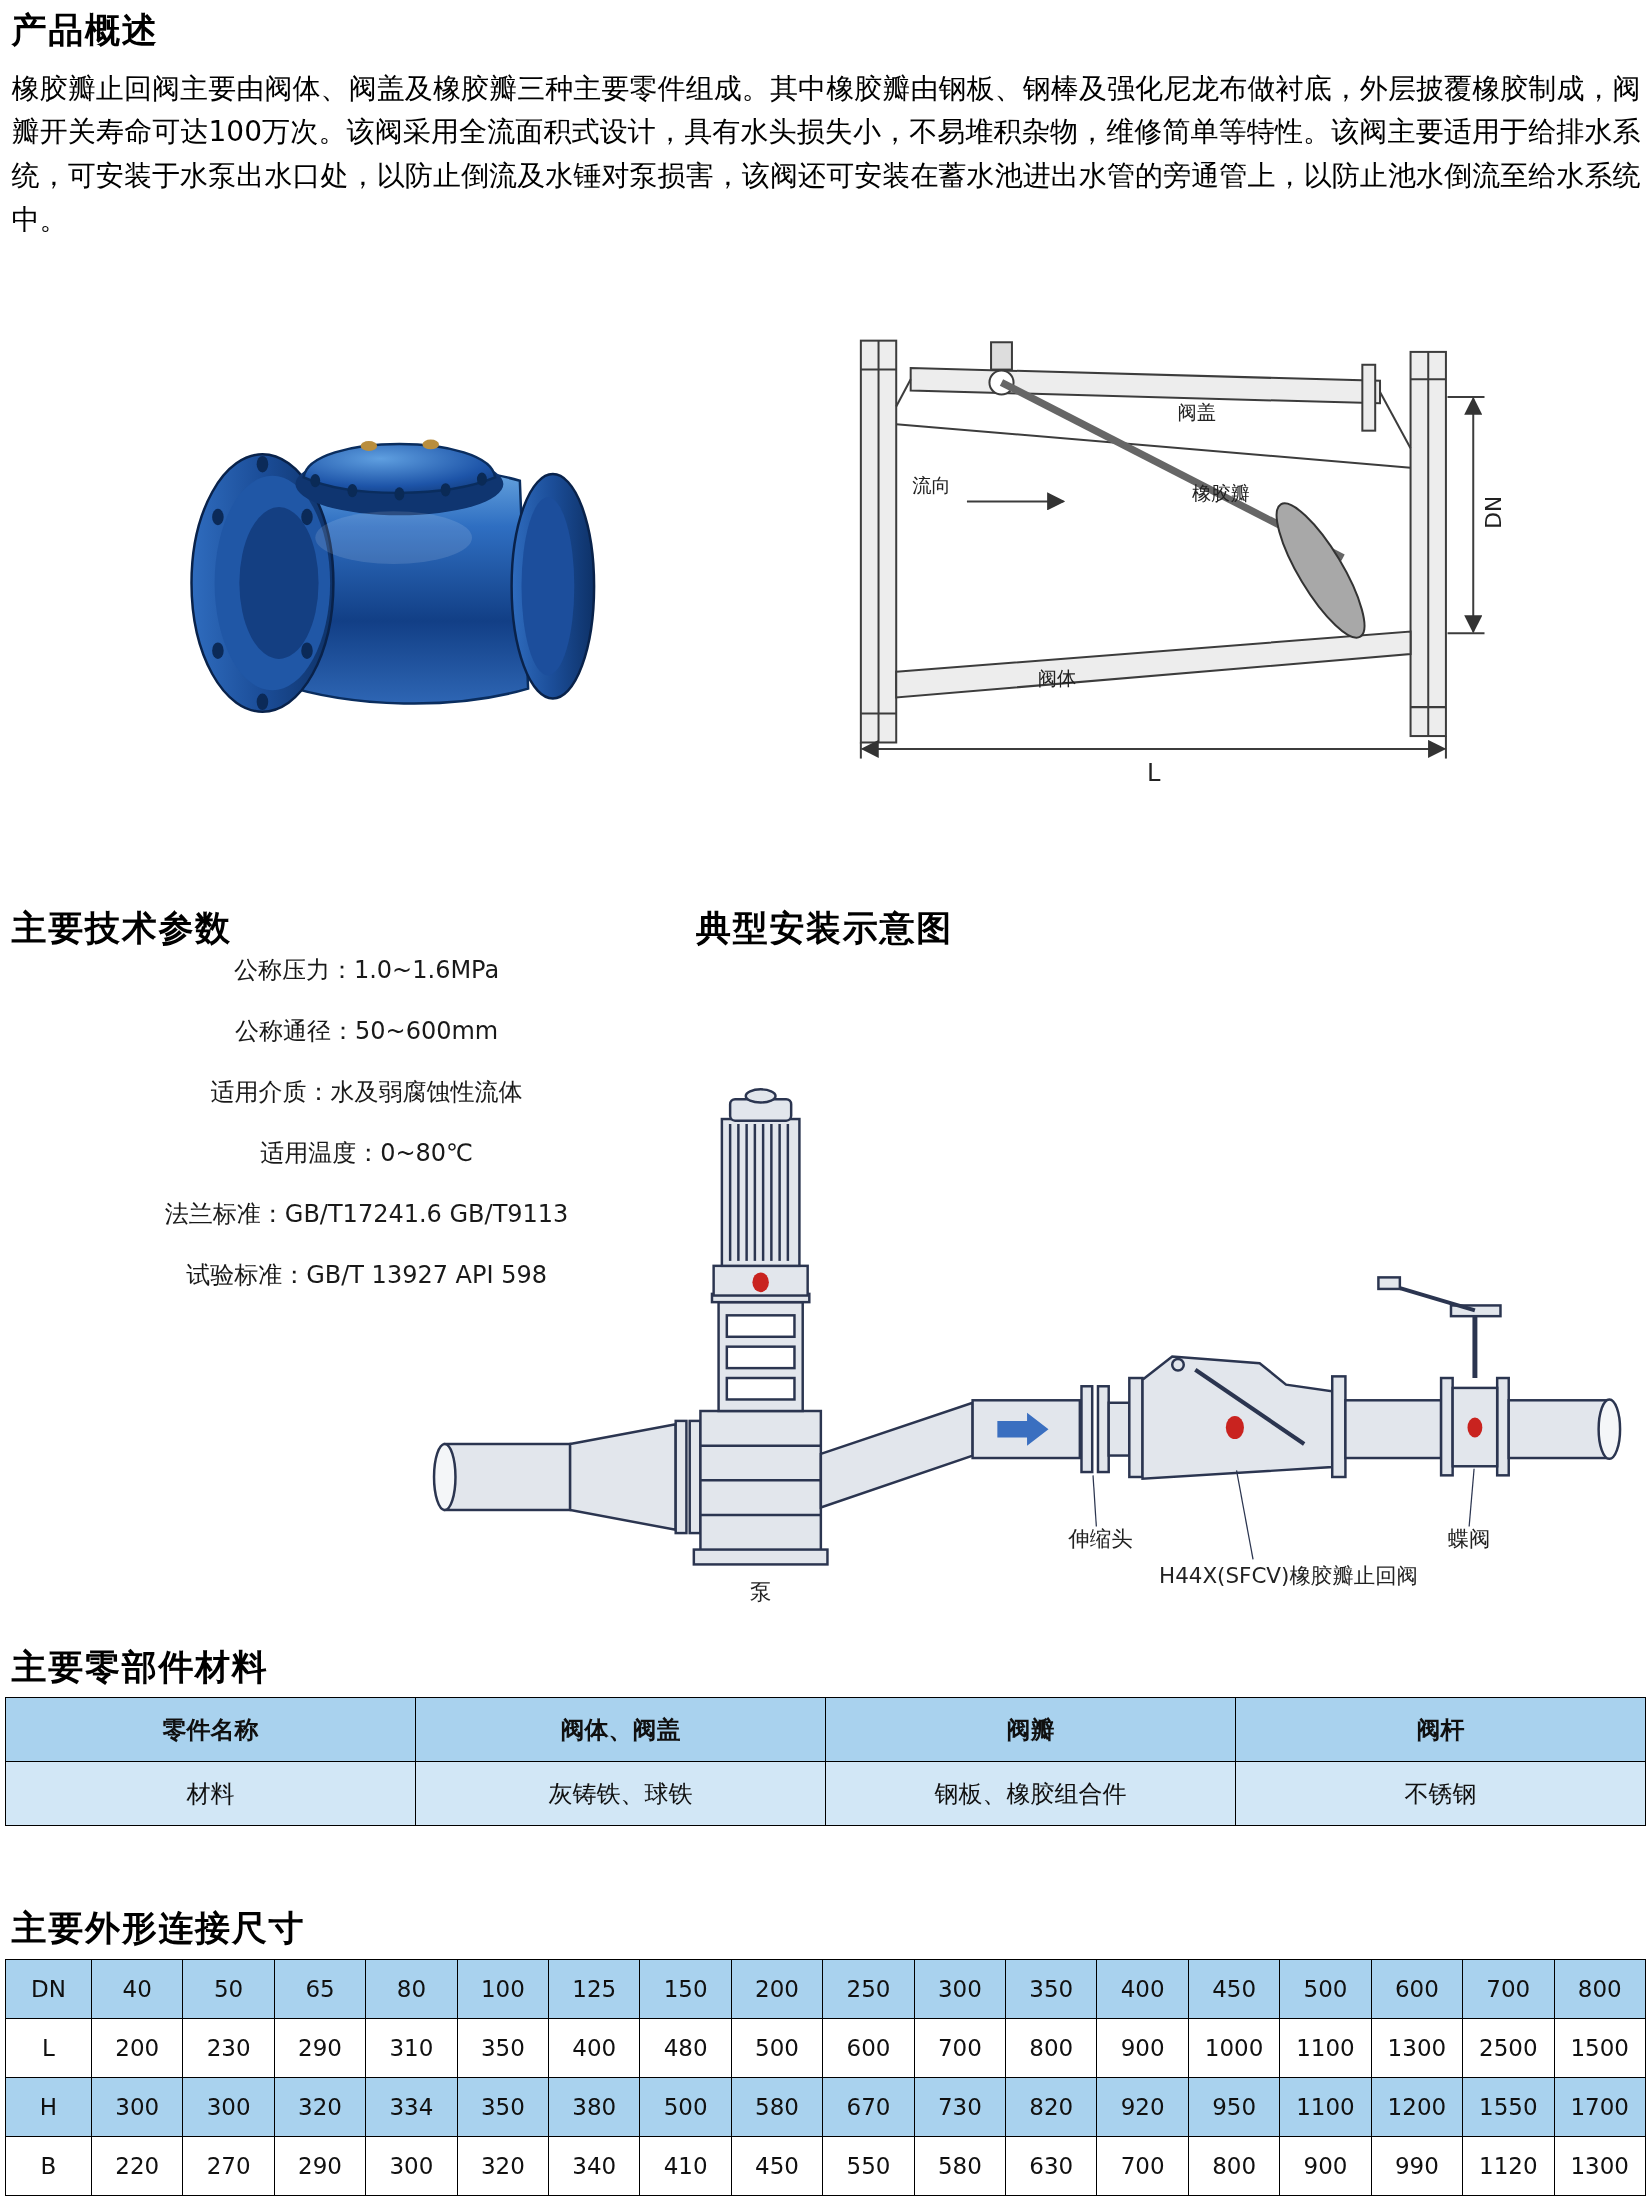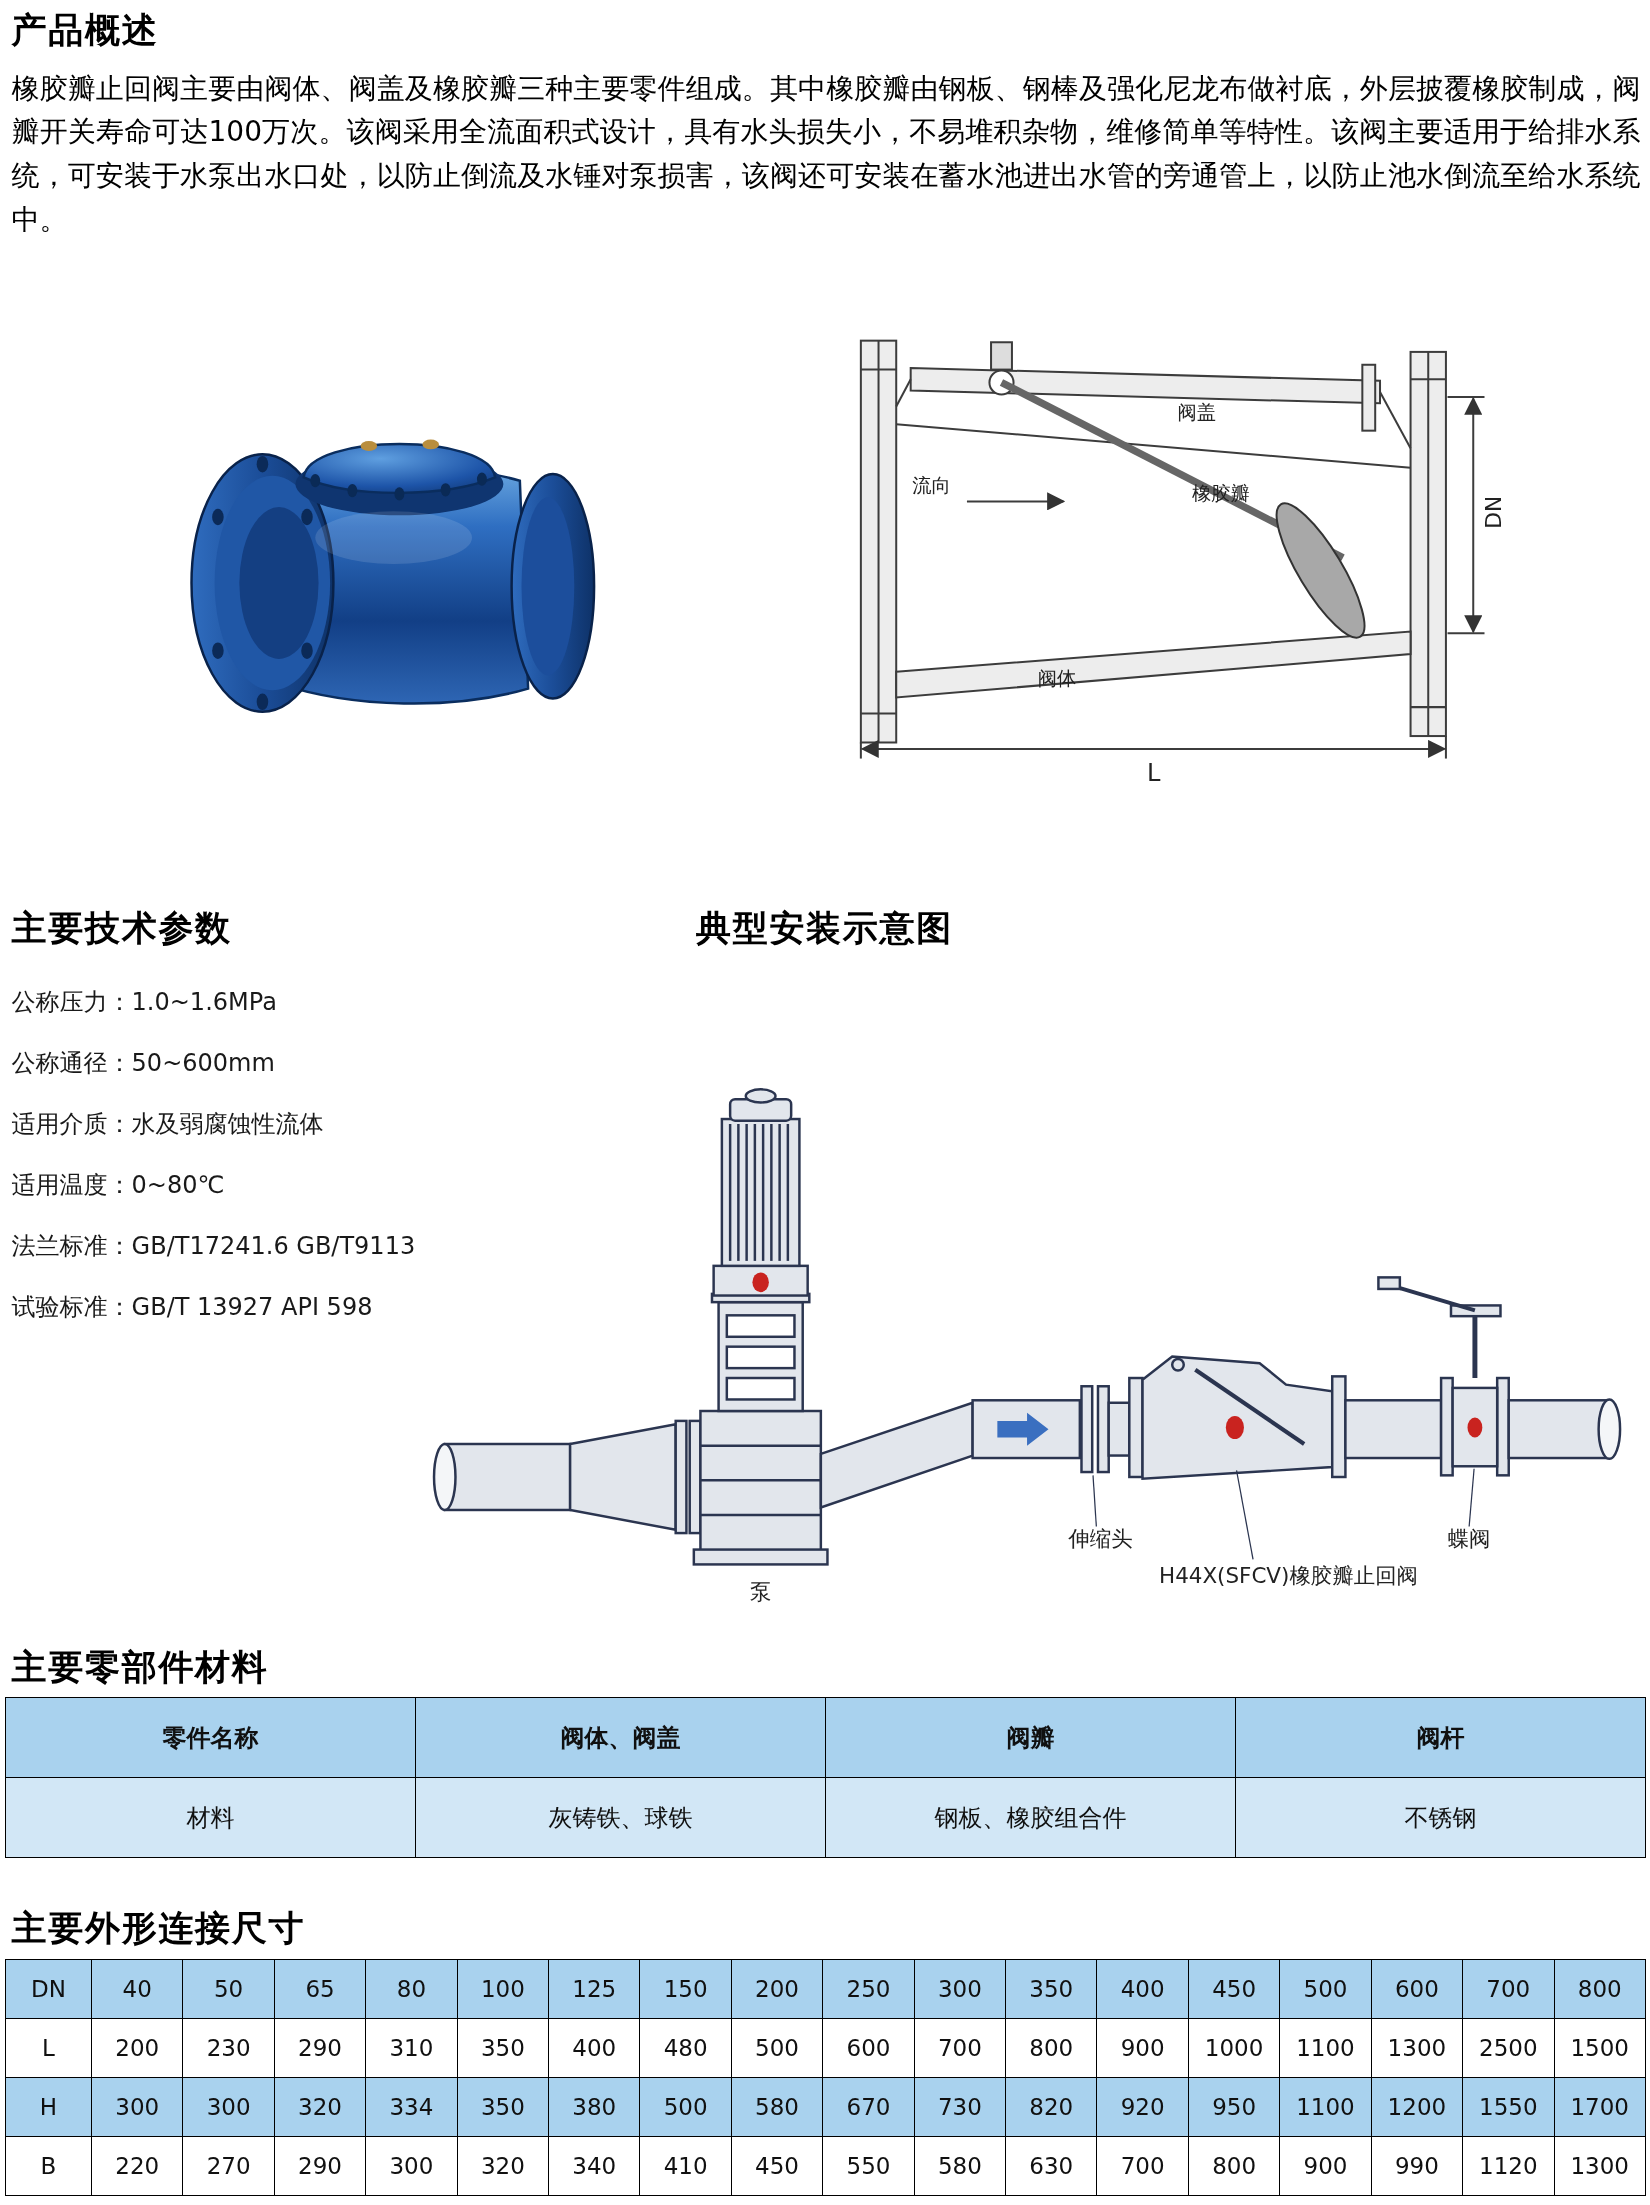--- a/index.html
+++ b/index.html
@@ -13,36 +13,36 @@
   .abs { position:absolute; }
   .sec-title { font-size:35px; font-weight:bold; color:#000; letter-spacing:1.7px; }
 
   #overview { left:11.6px; top:6.6px; width:1629px; }
   #overview p { margin-top:13.2px; font-size:28px; line-height:1.56; text-align:justify; color:#000000; }
 
   #photo { left:183px; top:385px; width:479px; height:363px; }
   #cross-drawing { left:848px; top:302px; width:659px; height:492px; }
 
   #tech-title { left:11.6px; top:905px; }
-  #tech-list { left:11.6px; top:988px; width:710px; }
+  #tech-list { left:11.6px; top:956px; width:710px;text-align:center; }
   #tech-list .param { font-size:24px; line-height:28px; margin-bottom:33px; color:#191919; }
 
   #install-title { left:696px; top:905px; }
   #install { left:428px; top:1058px; width:1208px; height:579px; }
 
   #materials-title { left:11.6px; top:1644px; }
   #materials-wrap { left:5px; top:1697px; width:1641px; }
 
   #dims-title { left:11.6px; top:1905px; }
   #dims-wrap { left:5px; top:1959px; width:1641px; }
 
   table { border-collapse:collapse; width:100%; table-layout:fixed; }
   td { border:1.7px solid #000; text-align:center; vertical-align:middle;
        font-size:24px; color:#101010; overflow:hidden; }
-  #materials-wrap td { height:80px; }
+  #materials-wrap td { height:64px; }
   .mat-head td { background:var(--table-blue); font-weight:bold; }
   .mat-row td { background:var(--table-blue-light); }
   #dims-wrap td { height:59px; font-size:23px; }
   .row-blue td { background:var(--table-blue); }
   .row-white td { background:#ffffff; }
 
   svg { display:block; width:100%; height:100%; }
   svg text { font-family:"DejaVu Sans","Liberation Sans",sans-serif; fill:#222; }
 </style>
 </head>

